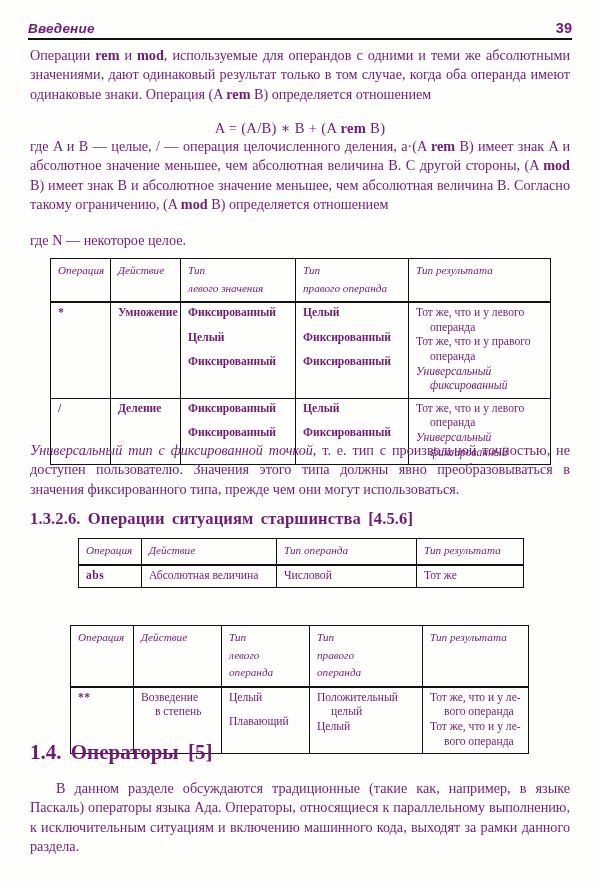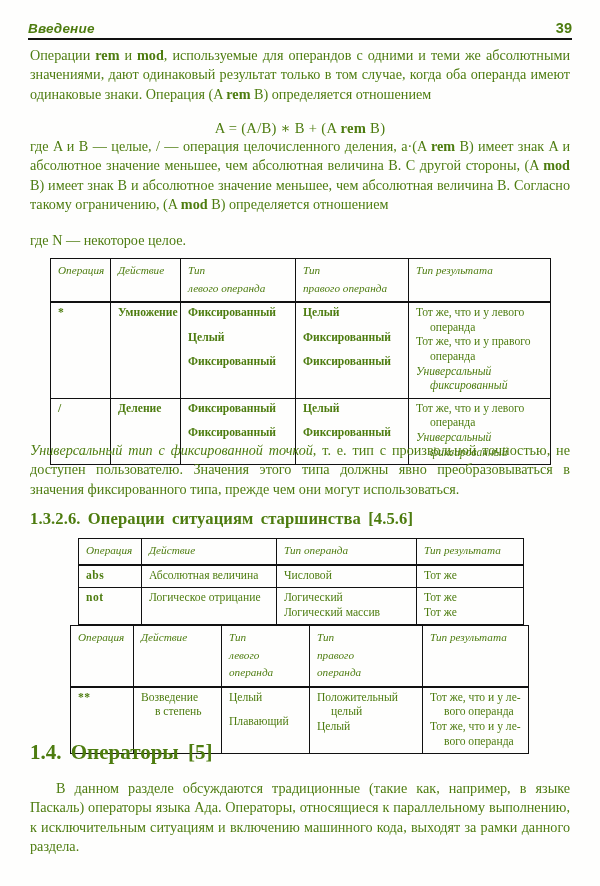--- a/index.html
+++ b/index.html
@@ -6,21 +6,21 @@
     margin: 0;
     padding: 0;
     background: #ffffff;
   }
   .page {
     position: relative;
     width: 600px;
     height: 886px;
     background: #fefefd;
     font-family: "Liberation Serif", "DejaVu Serif", serif;
-    color: #4d7c0f;
+    color: #701a75;
     overflow: hidden;
     box-sizing: border-box;
   }
 
   
   .runhead {
     position: absolute;
     left: 28px;
     right: 28px;
     top: 14px;
@@ -148,21 +148,21 @@
         <col style="width:60px">
           <col style="width:70px">
           <col style="width:115px">
           <col style="width:113px">
           <col style="width:142px">
       </colgroup>
       <thead>
         <tr>
           <th><span>Операция</span></th>
           <th><span>Действие</span></th>
-          <th><span>Тип</span><span class="hdr-l2">левого операнда</span></th>
+          <th><span>Тип</span><span class="hdr-l2">левого значения</span></th>
           <th><span>Тип</span><span class="hdr-l2">правого операнда</span></th>
           <th><span>Тип результата</span></th>
         </tr>
       </thead>
       <tbody>
         <tr>
           <td class="op">*</td>
           <td class="strong">Умножение</td>
           <td class="strong">
             <span class="cellline">Фиксированный</span>
@@ -230,32 +230,20 @@
         </tr>
       </thead>
       <tbody>
         <tr>
           <td class="op">abs</td>
           <td>Абсолютная величина</td>
           <td>
             <span class="cellline strong">Числовой</span>
           </td>
           <td>
-            <span class="cellline">Тот же</span>
-          </td>
-        </tr>
-        <tr class="rowsplit">
-          <td class="op">not</td>
-          <td>Логическое отрицание</td>
-          <td>
-            <span class="cellline">Логический</span>
-            <span class="cellline">Логический массив</span>
-          </td>
-          <td>
-            <span class="cellline">Тот же</span>
             <span class="cellline">Тот же</span>
           </td>
         </tr>
       </tbody>
     </table>
   </div>
 
   <div class="blk" style="left:70px; top:625px; width:458px;">
     <table class="doc" style="width:458px;">
       <colgroup>

